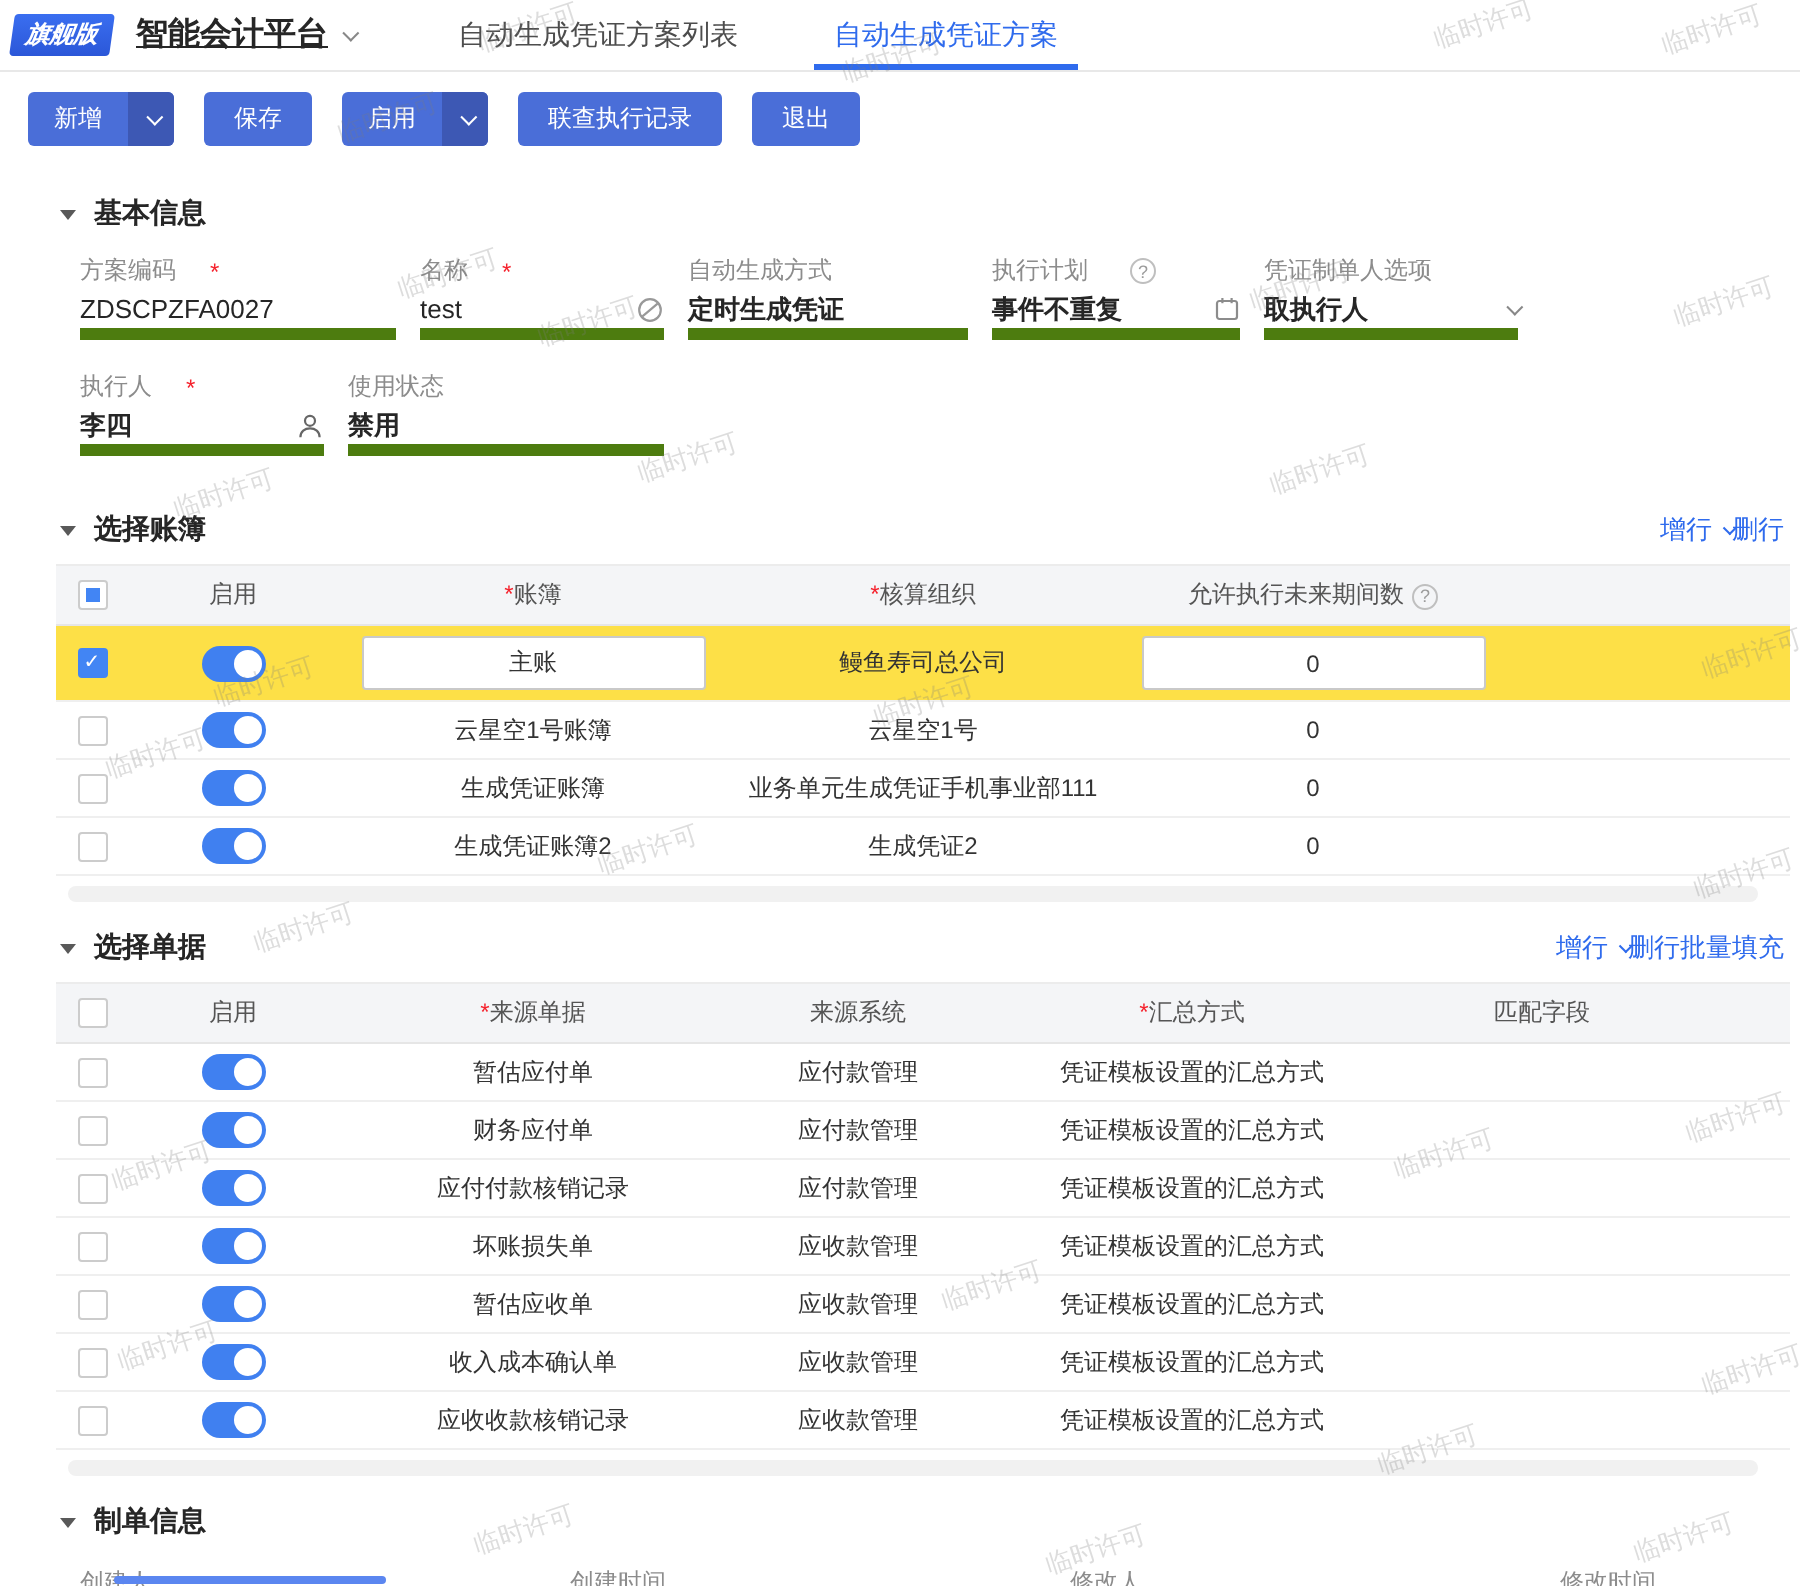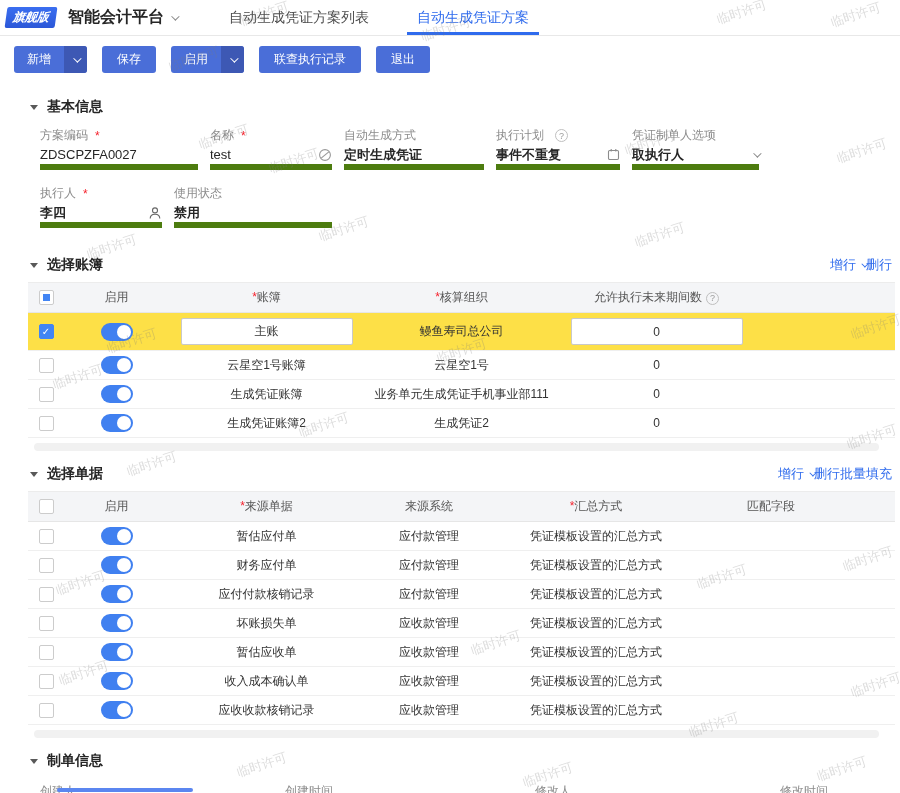--- a/index.html
+++ b/index.html
@@ -6,21 +6,21 @@
   html,body { width:900px; height:793px; }
   body { font-family:"Liberation Sans","DejaVu Sans",sans-serif; background:#fff; color:#333; overflow:hidden; position:relative; }
 
   
   #wm-layer { position:absolute; inset:0; z-index:60; pointer-events:none; overflow:hidden; }
   .wm { position:absolute; font-size:13px; color:rgba(125,125,125,.26); transform:rotate(-18deg); white-space:nowrap; }
 
   
   .topbar { height:36px; display:flex; align-items:center; padding-left:6px; border-bottom:1px solid #e8e8e8; position:relative; background:#fff; }
   .badge { background:linear-gradient(180deg,#3a6ef0,#2b57d8); color:#fff; font-size:12px; font-style:italic; font-weight:bold; padding:2px 7px; border-radius:2px; transform:skewX(-8deg); margin-right:12px; }
-  .app-title { display:flex; align-items:center; gap:7px; font-size:16px; font-weight:bold; color:#262626; cursor:pointer; }
+  .app-title { display:flex; align-items:center; gap:7px; font-size:16px; font-weight:bold; color:#262626; cursor:pointer;text-decoration:underline; }
   .chev { width:6px; height:6px; border-right:1.5px solid #888; border-bottom:1.5px solid #888; transform:rotate(45deg) translateY(-2px); display:inline-block; }
   .tabs { display:flex; height:100%; margin-left:42px; }
   .tab { display:flex; align-items:center; height:100%; padding:0 10px; margin-right:28px; font-size:14px; color:#4d4d4d; position:relative; cursor:pointer; }
   .tab.active { color:#2f6bed; }
   .tab.active::after { content:""; position:absolute; left:0; right:0; bottom:0; height:3px; background:#2f6bed; }
 
   
   .toolbar { display:flex; align-items:center; padding:10px 0 11px 14px; }
   .btn { display:inline-flex; align-items:stretch; height:27px; background:#4a6ed8; border:none; border-radius:3px; color:#fff; font-size:12px; margin-right:15px; cursor:pointer; overflow:hidden; font-family:inherit; }
   .btn .btn-main { display:flex; align-items:center; padding:1px 13px; }
@@ -33,21 +33,21 @@
   .sec-head { display:flex; align-items:center; margin:14px 8px 0 30px; }
   .tri { width:0; height:0; border-left:4px solid transparent; border-right:4px solid transparent; border-top:5px solid #595959; margin-right:9px; }
   .sec-title { font-size:14px; font-weight:bold; color:#262626; }
   .sec-actions { margin-left:auto; display:flex; align-items:center; }
   .link { color:#2f6bed; font-size:13px; display:inline-flex; align-items:center; gap:5px; cursor:pointer; }
   .link .chev { border-color:#2f6bed; width:5px; height:5px; }
 
   
   .form-grid { margin:10px 0 0 40px; display:flex; flex-wrap:wrap; column-gap:12px; width:850px; }
   .field { margin-bottom:14px; }
-  .f-label { font-size:12px; color:#8c8c8c; height:19px; display:flex; align-items:center; gap:7px; }
+  .f-label { font-size:12px; color:#8c8c8c; height:19px; display:flex; align-items:center; gap:17px; }
   .req { color:#f5222d; font-size:12px; }
   .f-value { height:25px; border-bottom:6px solid #4d7c0f; display:flex; align-items:center; justify-content:space-between; font-size:13px; color:#262626; }
   .f-value .val.bold { font-weight:bold; }
   .help-icon { width:13px; height:13px; border:1px solid #bfbfbf; border-radius:50%; color:#9b9b9b; font-size:9px; display:inline-flex; align-items:center; justify-content:center; margin-left:4px; }
   .help-icon::after { content:"?"; }
 
   
   table.grid { width:867px; margin:8px 0 0 28px; border-collapse:collapse; table-layout:fixed; }
   table.grid th { background:#f4f5f7; height:30px; font-weight:normal; font-size:12px; color:#555; border-top:1px solid #ececec; border-bottom:1px solid #e6e6e6; text-align:center; }
   table.grid td { height:29px; font-size:12px; color:#333; text-align:center; border-bottom:1px solid #efefef; overflow:hidden; white-space:nowrap; }

